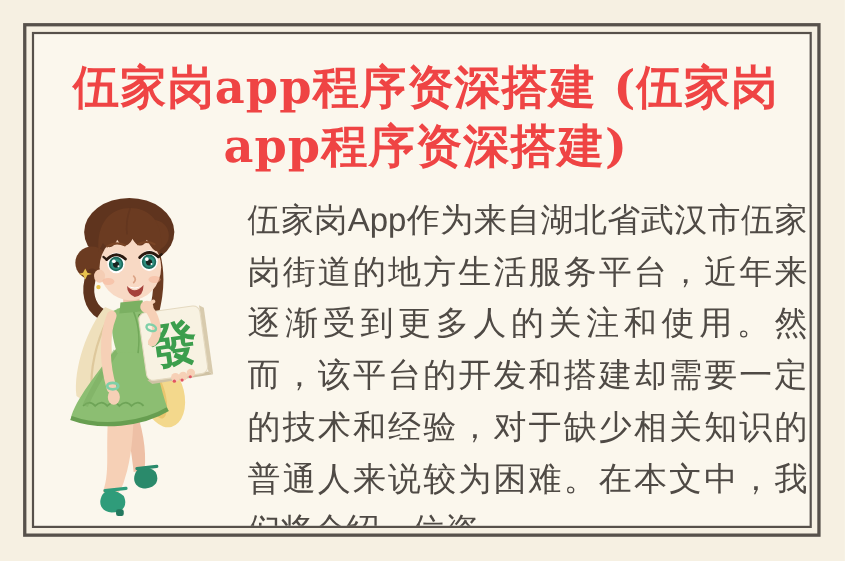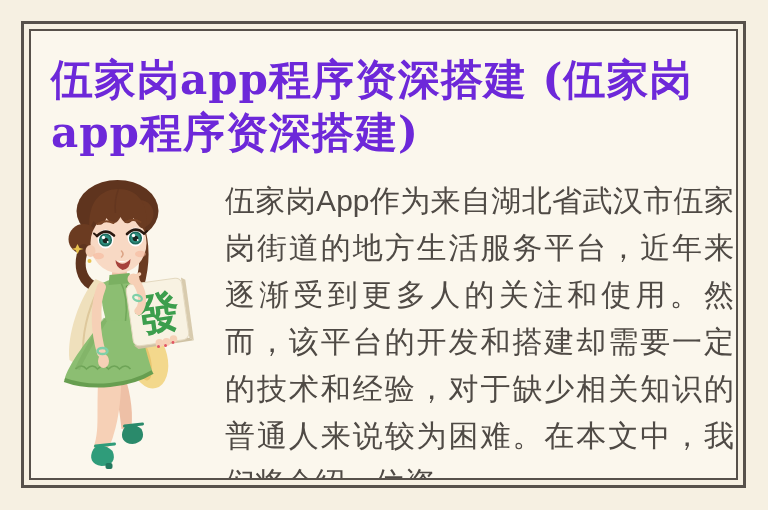--- a/index.html
+++ b/index.html
@@ -17,21 +17,22 @@
     border:2px solid #57514b;
     background:#fbf7ed;
     overflow:hidden;
   }
   .article-title{
     position:absolute;left:20px;top:22px;width:672px;
     margin:0;
     font-family:"DejaVu Serif",serif;
     font-weight:bold;
     font-size:42px;line-height:53px;letter-spacing:1px;
-    color:#6d28d9;
+    color:#ef4444;
+    text-align:center;
   }
   .illustration{
     position:absolute;left:4px;top:140px;width:196px;height:300px;
   }
   .article-paragraph{
     position:absolute;left:194px;top:146px;right:2px;
     margin:0;
     font-size:30px;line-height:47px;
     color:#4f4a45;
     text-align:justify;

